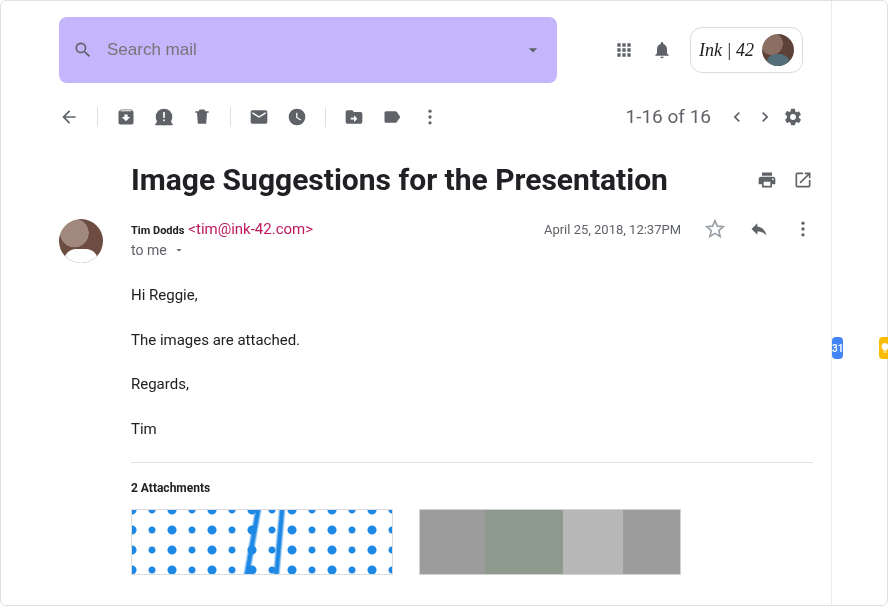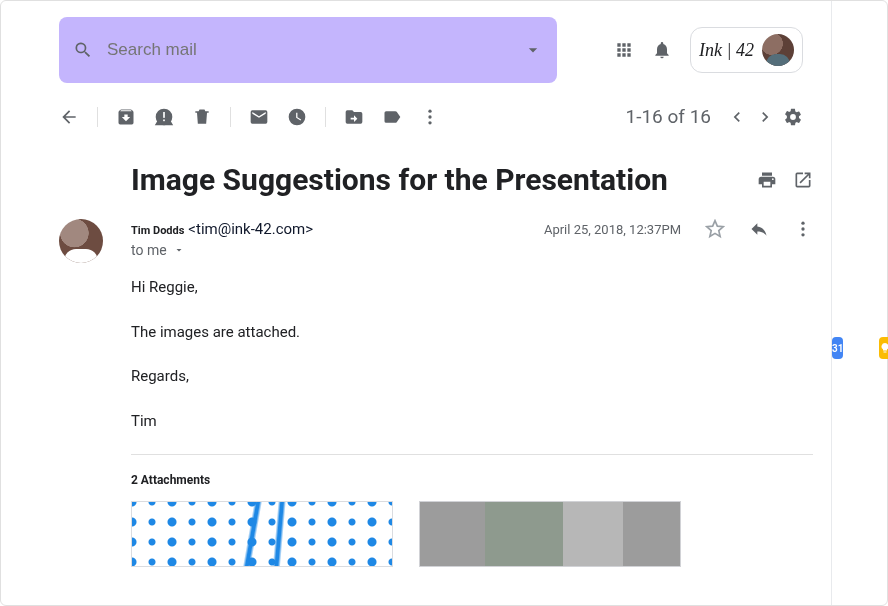--- a/index.html
+++ b/index.html
@@ -109,26 +109,26 @@
     width:44px; height:44px; border-radius:50%;
     background: radial-gradient(circle at 35% 32%, #a1887f 34%, #6d4c41 35%), #eceff1;
     overflow:hidden;
   }
   .sender-avatar::after{
     content:''; position:absolute; bottom:-2px; left:5px; right:5px; height:16px;
     background:#fff; border-radius:12px 12px 0 0;
   }
   .sender-block{ flex:1; }
   .sender-name { font-size:11px; font-weight:700; color:#202124; display:inline;margin-top:12px;}
-  .sender-email { font-size:15px; color:#0f172a; }
+  .sender-email { font-size:15px; color:#be185d; }
   .to-row { font-size:14px; color:#5f6368; margin-top:4px; display:flex; align-items:center; gap:6px;}
   .meta-row { display:flex; align-items:center; gap:24px; margin-left:auto;}
   .meta-date { font-size:13px; color:#5f6368;}
   .body {
-    margin-top:18px; font-size:15px; line-height:1.5; color:#202124;
+    margin-top:26px; font-size:15px; line-height:1.5; color:#202124;
   }
   .body p{ margin-bottom:22px;}
   .attachments-hr{
     border:none; border-top:1px solid #e0e0e0; margin:10px 0 18px 0;
   }
   .attach-title{ font-size:12px; font-weight:700; margin-bottom:14px;}
   .attach-row{ display:flex; gap:26px;}
   .attach-thumb{
     width:262px; height:66px; border:1px solid #dadce0;
     background:#f5f5f5; position:relative; overflow:hidden;

